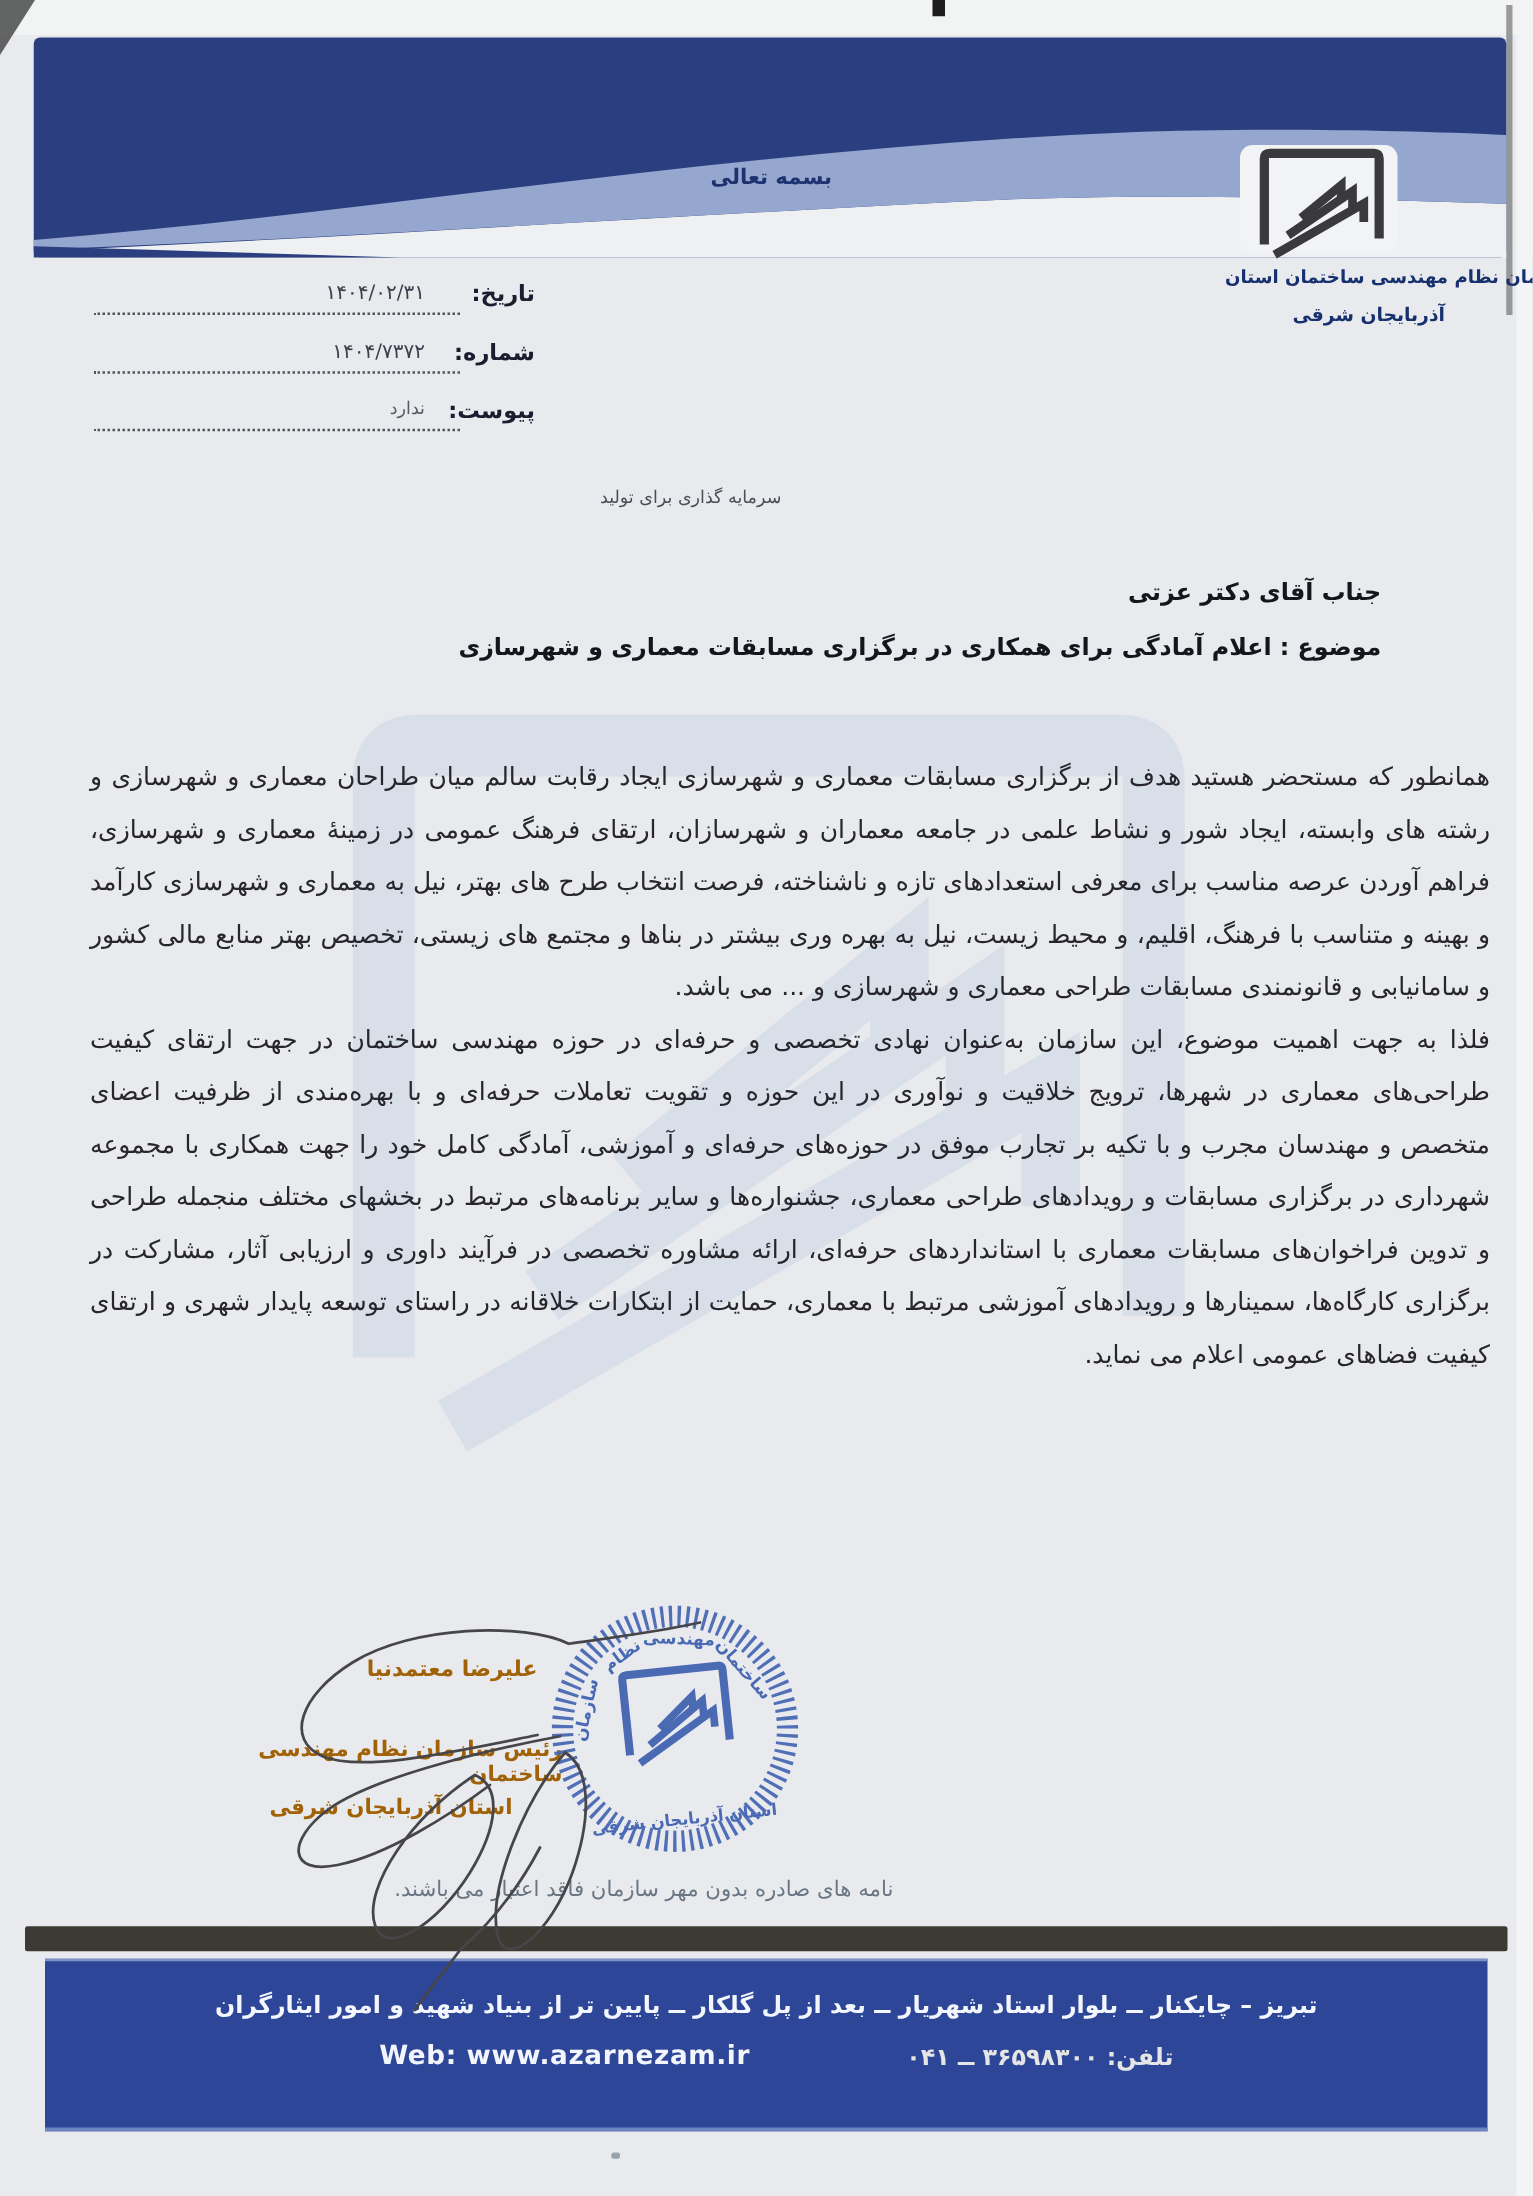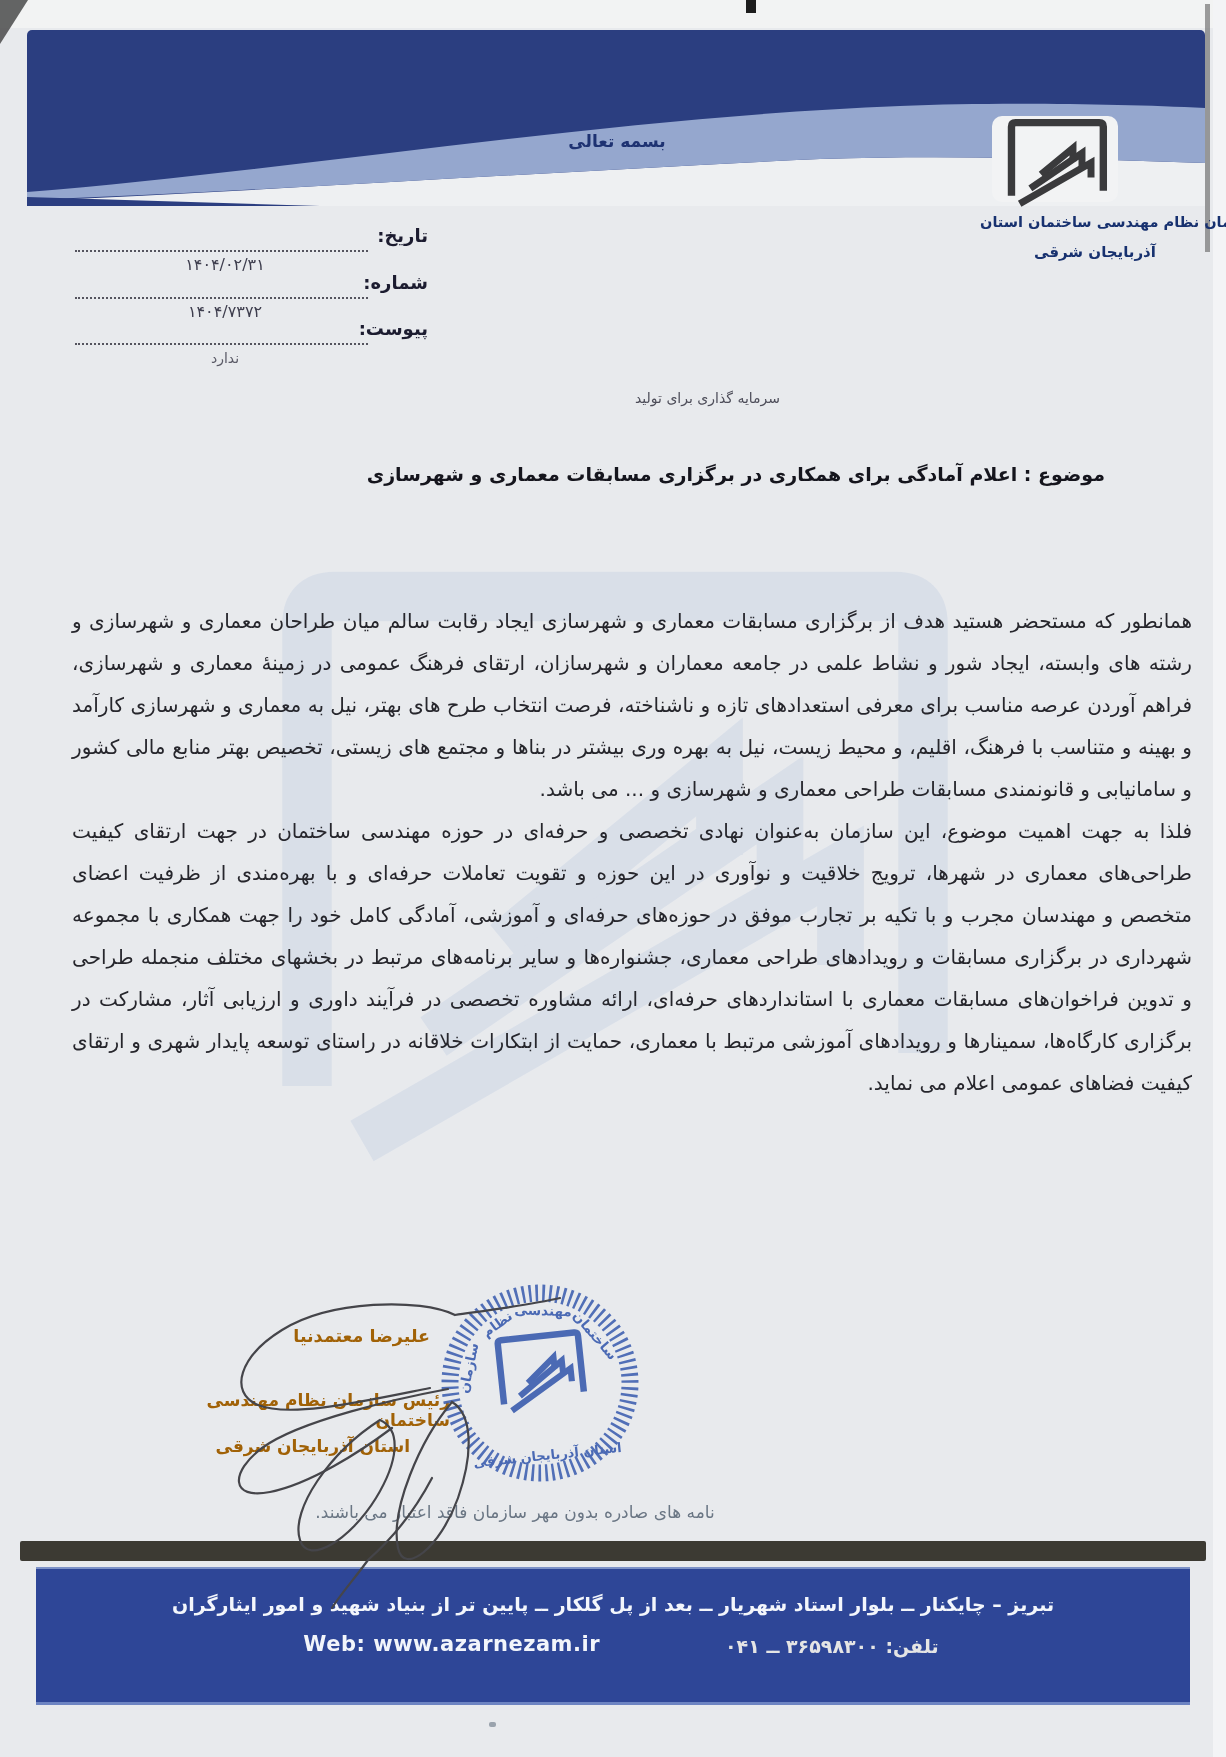--- a/index.html
+++ b/index.html
@@ -20,23 +20,23 @@
 
   
   .header-svg{left:0;top:0;}
   .org-name{color:#17316f;font-weight:bold;text-align:center;white-space:nowrap;}
   .org-name.l1{left:980px;top:214px;width:230px;font-size:14.5px;}
   .org-name.l2{left:980px;top:243px;width:230px;font-size:15px;}
 
   
   .fld-label{color:#1c1c30;font-weight:bold;font-size:18px;text-align:left;direction:rtl;}
   .fld-line{border-bottom:2px dotted #54545e;height:0;}
-  .fld-value{font-size:16px;color:#3e3e4e;text-align:center;direction:rtl;margin-top:31px;}
+  .fld-value{font-size:16px;color:#3e3e4e;text-align:right;direction:rtl;}
 
-  .slogan{left:480px;top:390px;width:300px;text-align:right;font-size:14px;color:#4d4d59;direction:rtl;}
+  .slogan{left:480px;top:390px;width:300px;text-align:left;font-size:14px;color:#4d4d59;direction:rtl;}
 
   .recipient{right:121px;top:452px;width:900px;text-align:right;direction:rtl;color:#15151d;
     font-size:19px;font-weight:bold;line-height:44px;z-index:2;}
 
   .watermark{left:200px;top:500px;z-index:0;opacity:.8;}
 
   .bodytext{left:72px;top:600px;width:1120px;direction:rtl;text-align:justify;text-align-last:right;
     font-size:20px;line-height:42px;color:#26262c;z-index:2;}
   .bodytext p{margin:0;}
 
@@ -107,20 +107,21 @@
 <div class="abs fld-value" style="left:110px;top:319px;width:230px;font-size:14px;color:#5a5a66;">ندارد</div>
 <div class="abs fld-line" style="left:75px;top:343px;width:293px;"></div>
 
 <div class="abs slogan">سرمایه گذاری برای تولید</div>
 
 <svg class="abs watermark" width="800" height="700">
   <use href="#nezamlogo" transform="translate(30,25) scale(5.5)" style="color:#d6dde8"></use>
 </svg>
 
 <div class="abs recipient">
+  <div>جناب آقای دکتر عزتی</div>
   <div>موضوع : اعلام آمادگی برای همکاری در برگزاری مسابقات معماری و شهرسازی</div>
 </div>
 
 <div class="abs bodytext">
   <p>همانطور که مستحضر هستید هدف از برگزاری مسابقات معماری و شهرسازی ایجاد رقابت سالم میان طراحان معماری و شهرسازی و رشته های وابسته، ایجاد شور و نشاط علمی در جامعه معماران و شهرسازان، ارتقای فرهنگ عمومی در زمینهٔ معماری و شهرسازی، فراهم آوردن عرصه مناسب برای معرفی استعدادهای تازه و ناشناخته، فرصت انتخاب طرح های بهتر، نیل به معماری و شهرسازی کارآمد و بهینه و متناسب با فرهنگ، اقلیم، و محیط زیست، نیل به بهره وری بیشتر در بناها و مجتمع های زیستی، تخصیص بهتر منابع مالی کشور و سامانیابی و قانونمندی مسابقات طراحی معماری و شهرسازی و ... می باشد.</p>
   <p>فلذا به جهت اهمیت موضوع، این سازمان به‌عنوان نهادی تخصصی و حرفه‌ای در حوزه مهندسی ساختمان در جهت ارتقای کیفیت طراحی‌های معماری در شهرها، ترویج خلاقیت و نوآوری در این حوزه و تقویت تعاملات حرفه‌ای و با بهره‌مندی از ظرفیت اعضای متخصص و مهندسان مجرب و با تکیه بر تجارب موفق در حوزه‌های حرفه‌ای و آموزشی، آمادگی کامل خود را جهت همکاری با مجموعه شهرداری در برگزاری مسابقات و رویدادهای طراحی معماری، جشنواره‌ها و سایر برنامه‌های مرتبط در بخشهای مختلف منجمله طراحی و تدوین فراخوان‌های مسابقات معماری با استانداردهای حرفه‌ای، ارائه مشاوره تخصصی در فرآیند داوری و ارزیابی آثار، مشارکت در برگزاری کارگاه‌ها، سمینارها و رویدادهای آموزشی مرتبط با معماری، حمایت از ابتکارات خلاقانه در راستای توسعه پایدار شهری و ارتقای کیفیت فضاهای عمومی اعلام می نماید.</p>
 </div>
 
 <div class="sig name">علیرضا معتمدنیا</div>
 <div class="sig t1">رئیس سازمان نظام مهندسی ساختمان</div>

